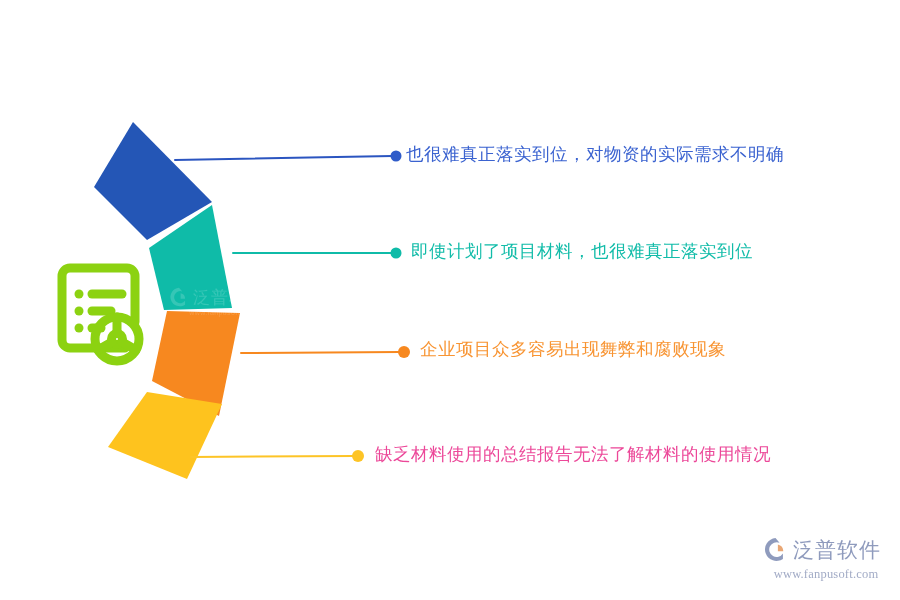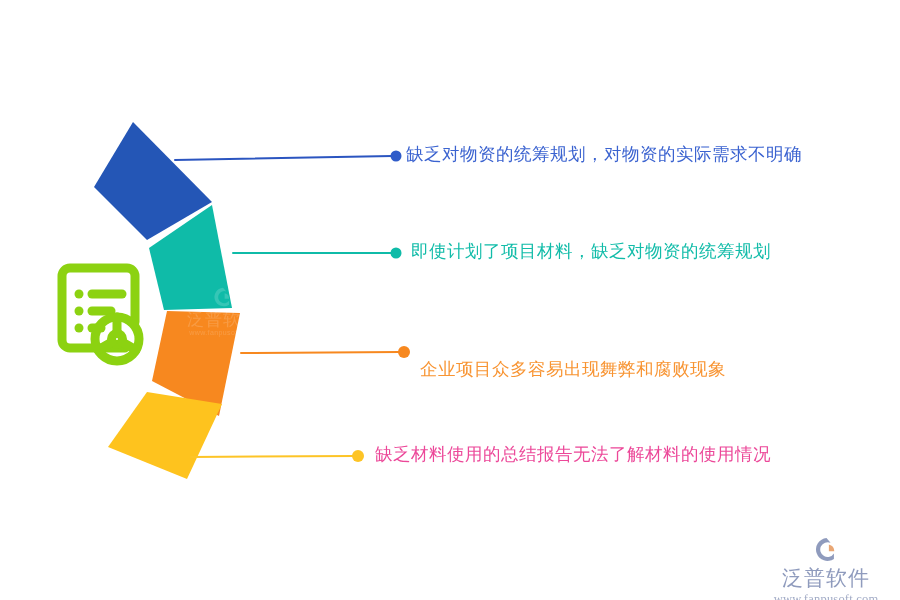--- a/index.html
+++ b/index.html
@@ -28,36 +28,35 @@
   .item-text {
     position: absolute;
     white-space: nowrap;
     font-size: 17.5px;
     letter-spacing: 0.5px;
     font-weight: 400;
     line-height: 1;
   }
   #text-0 { left: 406px; top: 146px; color: #3B63D0; }
   #text-1 { left: 411px; top: 243px; color: #12BCA9; }
-  #text-2 { left: 420px; top: 361px; color: #F89432; }
+  #text-2 { left: 420px; top: 341px; color: #F89432; }
   #text-3 { left: 375px; top: 446px; color: #FCC02C; }
 
   .brand {
     position: absolute;
     left: 762px;
     top: 536px;
     width: 128px;
     height: 56px;
     opacity: 0.92;
   }
   .brand-row {
     display: flex;
     align-items: center;
     gap: 4px;
-    flex-direction: column;
   }
   .brand-mark {
     width: 27px;
     height: 27px;
     flex: 0 0 auto;
   }
   .brand-name {
     font-size: 21px;
     color: #8693B8;
     letter-spacing: 1px;
@@ -127,22 +126,22 @@
     <div class="brand-row">
       <svg class="brand-mark" viewBox="0 0 40 40" xmlns="http://www.w3.org/2000/svg">
         <path d="M20 3 A17 17 0 1 0 31 34 L31 27 A11 11 0 1 1 26 10 Z" fill="#ffffff"></path>
         <path d="M23 13 A10 10 0 0 1 31 23 L23 23 Z" fill="#ffffff"></path>
       </svg>
       <span class="brand-name">泛普软件</span>
     </div>
     <div class="wm-url">www.fanpusoft.com</div>
   </div>
 
-  <div class="item-text" id="text-0" style="color: rgb(59, 99, 208);">缺乏对物资的统筹规划，对物资的实际需求不明确</div>
-  <div class="item-text" id="text-1" style="color: rgb(18, 188, 169);">即使计划了项目材料，缺乏对物资的统筹规划</div>
+  <div class="item-text" id="text-0" style="color: rgb(59, 99, 208);">也很难真正落实到位，对物资的实际需求不明确</div>
+  <div class="item-text" id="text-1" style="color: rgb(18, 188, 169);">即使计划了项目材料，也很难真正落实到位</div>
   <div class="item-text" id="text-2" style="color: rgb(248, 148, 50);">企业项目众多容易出现舞弊和腐败现象</div>
   <div class="item-text" id="text-3" style="color: #ec4899;">缺乏材料使用的总结报告无法了解材料的使用情况</div>
 
   <div class="brand">
     <div class="brand-row">
       <svg class="brand-mark" viewBox="0 0 40 40" xmlns="http://www.w3.org/2000/svg">
         <path d="M20 3 A17 17 0 1 0 31 34 L31 26 A11 11 0 1 1 26 10 Z" fill="#8693B8"></path>
         <path d="M23.5 12.5 A10.5 10.5 0 0 1 31.5 22.5 L23.5 22.5 Z" fill="#E8A06A"></path>
       </svg>
       <span class="brand-name">泛普软件</span>

